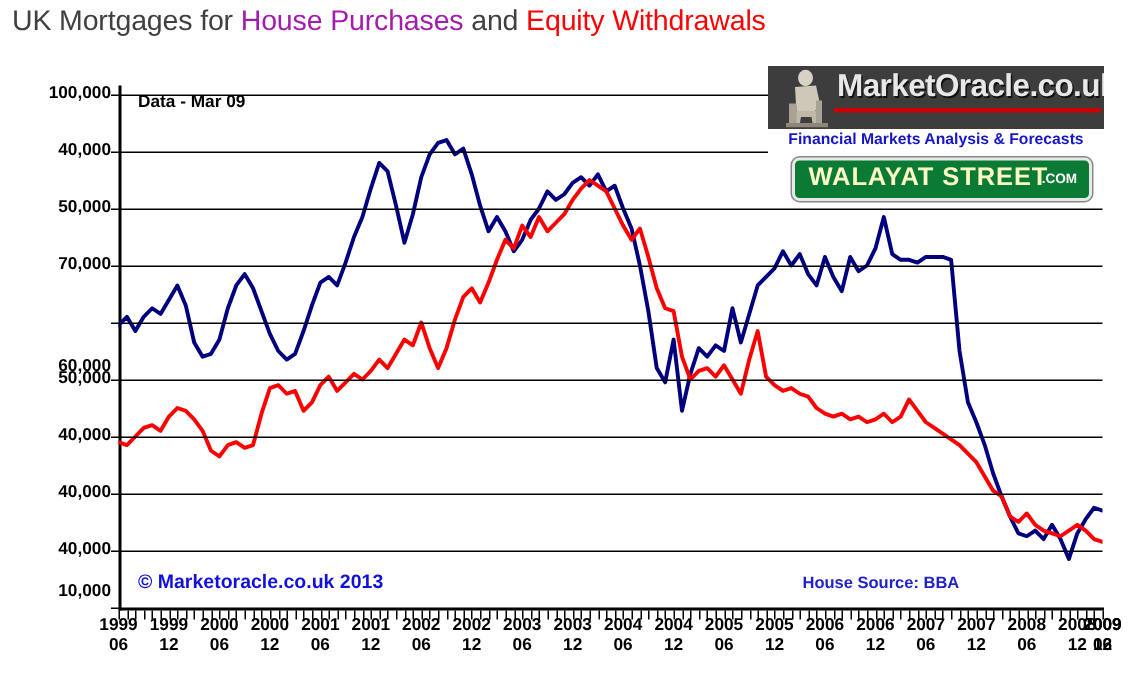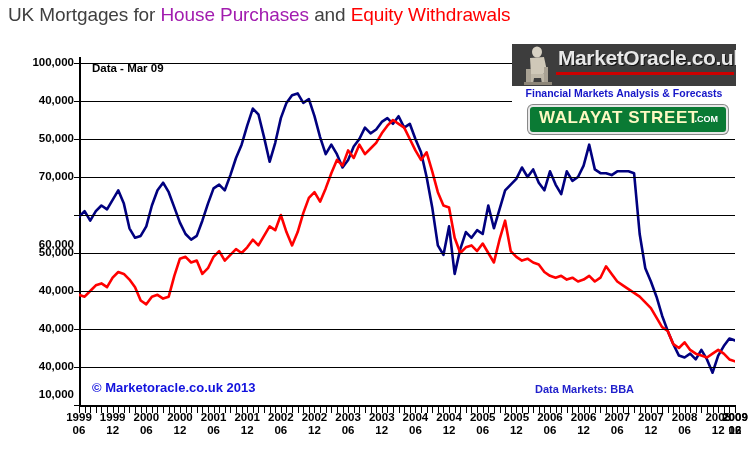--- a/index.html
+++ b/index.html
@@ -484,21 +484,21 @@
     <div class="x-tick" style="left: 627.966px;"></div>
     <div class="x-tick" style="left: 633.573px;"></div>
     <div class="x-tick" style="left: 639.179px;"></div>
     <div class="x-tick" style="left: 644.786px;"></div>
     <div class="x-tick" style="left: 650.393px;"></div>
     <div class="x-tick" style="left: 656px;"></div>
   </div>
 
 <div id="note-data">Data - Mar 09</div>
 <div id="note-copyright">© Marketoracle.co.uk 2013</div>
-<div id="note-source">Data Markets: BBA</div>
+<div id="note-source">House Source: BBA</div>
 
 <div id="logo-marketoracle">
   <svg id="logo-mo-figure" viewBox="0 0 36 40">
     <ellipse cx="17" cy="7" rx="5" ry="5.5" fill="#d8d2c4"></ellipse>
     <path d="M10 13 L24 12 L27 26 L22 30 L11 30 Z" fill="#cfc8b8"></path>
     <path d="M11 29 L25 29 L26 39 L22 39 L21 33 L14 33 L13 39 L9 39 Z" fill="#bfb8a8"></path>
     <rect x="6" y="24" width="5" height="15" fill="#a9a294"></rect>
     <rect x="24" y="22" width="4" height="17" fill="#a9a294"></rect>
     <rect x="4" y="37" width="28" height="3" fill="#8d8678"></rect>
   </svg>

